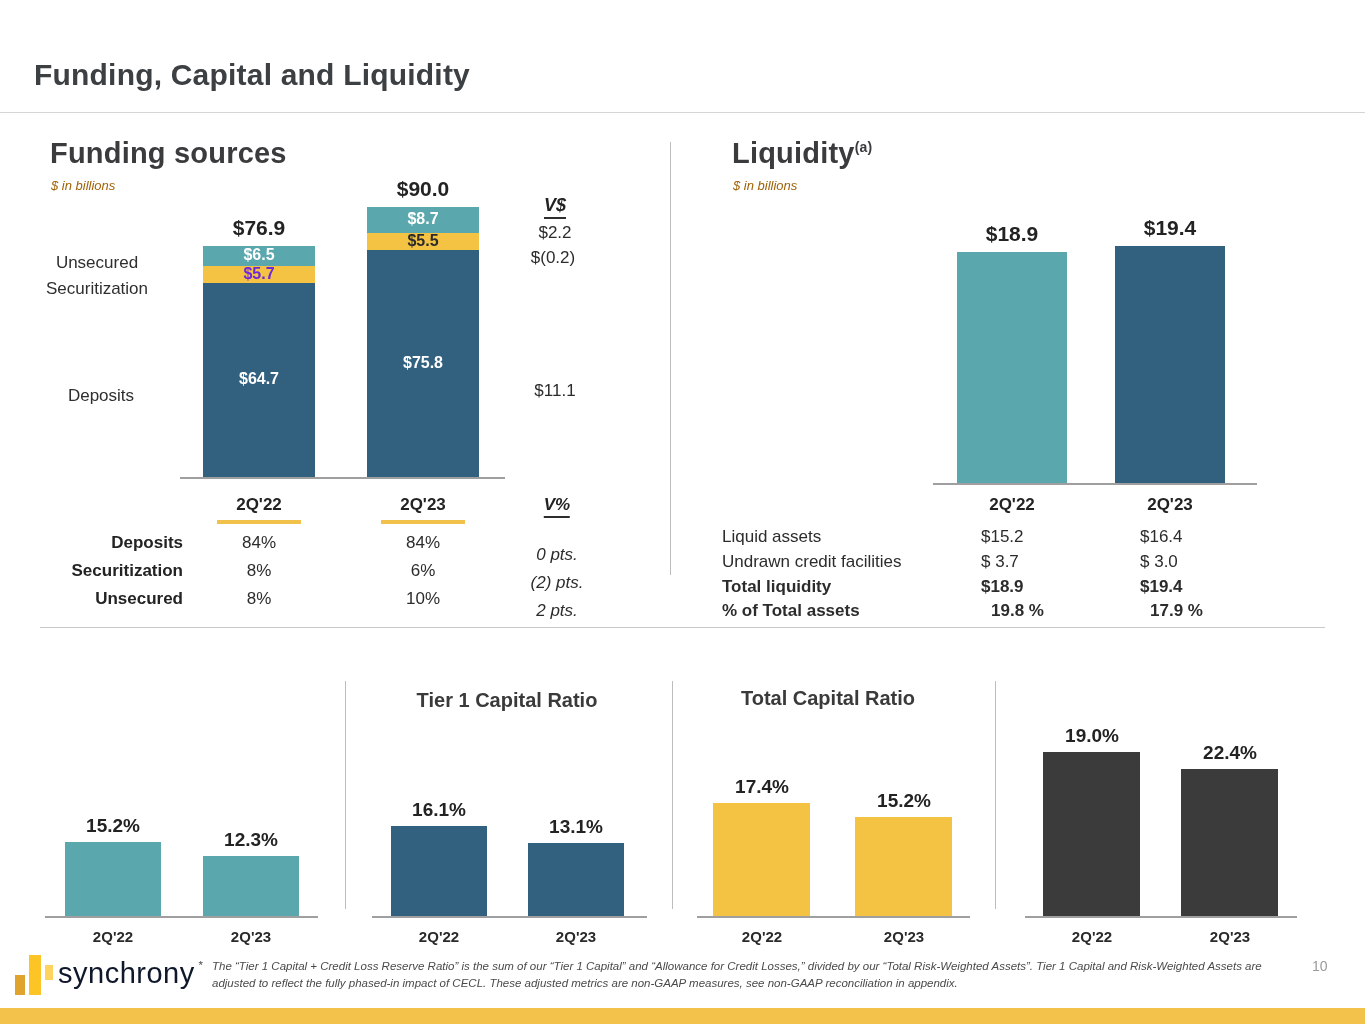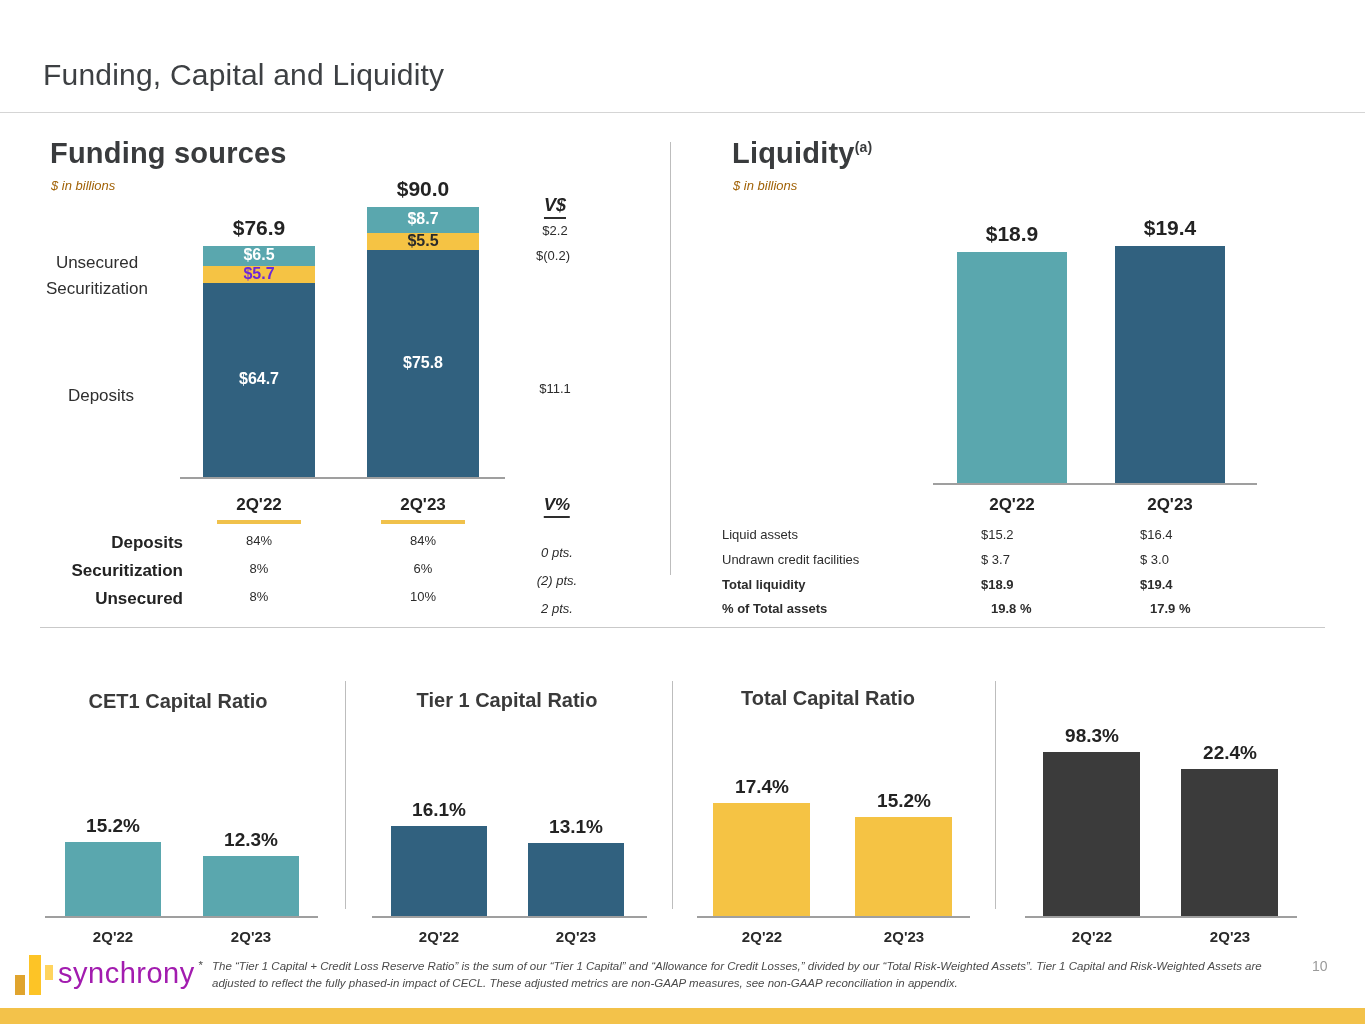--- a/index.html
+++ b/index.html
@@ -1,41 +1,41 @@
 <!DOCTYPE html>
 <html><head>
 <meta charset="utf-8">
 <style>
   html,body{margin:0;padding:0;background:#ffffff;}
   #slide{position:relative;width:1365px;height:1024px;background:#ffffff;overflow:hidden;
          font-family:"Liberation Sans",sans-serif;color:#2e2e2e;}
   .abs{position:absolute;}
   .cx{transform:translateX(-50%);white-space:nowrap;}
-  .title{font-size:30px;font-weight:400;color:#3d4043;letter-spacing:.2px;margin-left:9px;}
+  .title{font-size:30px;font-weight:700;color:#3d4043;letter-spacing:.2px;}
   .hr{height:1px;background:#d5d5d5;}
   .vline{width:1px;background:#bdbdbd;}
   .sec-h{font-size:29px;font-weight:700;color:#393b3d;letter-spacing:.2px;}
   .sup{font-size:14px;font-weight:600;vertical-align:super;line-height:0;}
   .subtitle{font-size:13px;font-style:italic;color:#a16207;}
   .axis{height:2px;background:#9f9f9f;}
   .tot{font-size:21px;font-weight:700;color:#232323;}
   .seg-lbl{font-size:16px;font-weight:700;}
   .axis-lbl{font-size:17px;color:#2f2f2f;}
   .vhdr{font-size:18px;font-weight:700;font-style:italic;color:#232323;border-bottom:2px solid #2e2e2e;padding-bottom:1px;}
   .th{font-size:17px;font-weight:700;color:#232323;}
-  .td{font-size:13px;color:#2c2c2c;}
+  .td{font-size:17px;color:#2c2c2c;}
   .it{font-style:italic;margin-top:12px;}
   .b{font-weight:700;}
   .yellow-ul{height:4px;background:#f0c14b;}
   .mini-title{font-size:20px;font-weight:700;color:#3a3a3a;text-align:center;line-height:27px;}
   .mini-val{font-size:19px;font-weight:700;color:#232323;}
   .mini-cat{font-size:15px;font-weight:700;color:#2a2a2a;}
   .footnote{font-size:11.5px;font-style:italic;color:#4a4a4a;line-height:17px;}
   .pageno{font-size:14px;color:#9a9a9a;}
-  .wordmark{font-size:29px;color:#a21caf;letter-spacing:.5px;}
+  .wordmark{font-size:29px;color:#0f172a;letter-spacing:.5px;}
   .bottombar{background:#f3c24a;}
 </style>
 </head>
 <body>
 
 <div id="slide">
 
   <div class="abs title" style="left:34px;top:58px">Funding, Capital and Liquidity</div>
   <div class="abs hr" style="left:0;top:112px;width:1365px"></div>
 
@@ -90,23 +90,20 @@
       <div class="abs" style="left: 1115px; top: 246px; width: 110px; height: 237px; background: rgb(49, 97, 127);"></div>
       <div class="abs tot cx" style="left: 1170px; top: 216px;">$19.4</div>
       <div class="abs th cx" style="left: 1170px; top: 495px;">2Q'23</div>
       <div class="abs axis" style="left: 45px; top: 916px; width: 273px;"></div>
       <div class="abs" style="left: 65px; top: 842px; width: 96px; height: 74px; background: rgb(90, 167, 174);"></div>
       <div class="abs mini-val cx" style="left: 113px; top: 815px;">15.2%</div>
       <div class="abs mini-cat cx" style="left: 113px; top: 928px;">2Q'22</div>
       <div class="abs" style="left: 203px; top: 856px; width: 96px; height: 60px; background: rgb(90, 167, 174);"></div>
       <div class="abs mini-val cx" style="left: 251px; top: 829px;">12.3%</div>
       <div class="abs mini-cat cx" style="left: 251px; top: 928px;">2Q'23</div>
-      <div class="abs mini-title" style="left: 8px; top: 688px; width: 340px;">
-        <div><span>CET1 Capital Ratio</span></div>
-      </div>
       <div class="abs axis" style="left: 372px; top: 916px; width: 275px;"></div>
       <div class="abs" style="left: 391px; top: 826px; width: 96px; height: 90px; background: rgb(49, 97, 127);"></div>
       <div class="abs mini-val cx" style="left: 439px; top: 799px;">16.1%</div>
       <div class="abs mini-cat cx" style="left: 439px; top: 928px;">2Q'22</div>
       <div class="abs" style="left: 528px; top: 843px; width: 96px; height: 73px; background: rgb(49, 97, 127);"></div>
       <div class="abs mini-val cx" style="left: 576px; top: 816px;">13.1%</div>
       <div class="abs mini-cat cx" style="left: 576px; top: 928px;">2Q'23</div>
       <div class="abs mini-title" style="left: 337px; top: 687px; width: 340px;">
         <div><span>Tier 1 Capital Ratio</span></div>
       </div>
@@ -115,21 +112,21 @@
       <div class="abs mini-val cx" style="left: 762px; top: 776px;">17.4%</div>
       <div class="abs mini-cat cx" style="left: 762px; top: 928px;">2Q'22</div>
       <div class="abs" style="left: 855px; top: 817px; width: 97px; height: 99px; background: rgb(245, 195, 68);"></div>
       <div class="abs mini-val cx" style="left: 904px; top: 790px;">15.2%</div>
       <div class="abs mini-cat cx" style="left: 904px; top: 928px;">2Q'23</div>
       <div class="abs mini-title" style="left: 658px; top: 685px; width: 340px;">
         <div><span>Total Capital Ratio</span></div>
       </div>
       <div class="abs axis" style="left: 1025px; top: 916px; width: 272px;"></div>
       <div class="abs" style="left: 1043px; top: 752px; width: 97px; height: 164px; background: rgb(59, 59, 59);"></div>
-      <div class="abs mini-val cx" style="left: 1092px; top: 725px;">98.3%</div>
+      <div class="abs mini-val cx" style="left: 1092px; top: 725px;">19.0%</div>
       <div class="abs mini-cat cx" style="left: 1092px; top: 928px;">2Q'22</div>
       <div class="abs" style="left: 1181px; top: 769px; width: 97px; height: 147px; background: rgb(59, 59, 59);"></div>
       <div class="abs mini-val cx" style="left: 1230px; top: 742px;">22.4%</div>
       <div class="abs mini-cat cx" style="left: 1230px; top: 928px;">2Q'23</div>
       <div class="abs th cx" style="left: 259px; top: 495px;">2Q'22</div>
       <div class="abs th cx" style="left: 423px; top: 495px;">2Q'23</div>
       <div class="abs vhdr cx" style="left: 557px; top: 495px; font-size: 17px;">V%</div>
       <div class="abs yellow-ul" style="left: 217px; top: 520px; width: 84px;"></div>
       <div class="abs yellow-ul" style="left: 381px; top: 520px; width: 84px;"></div>
       <div class="abs th" style="left: 0px; top: 533px; width: 183px; text-align: right;">Deposits</div>

